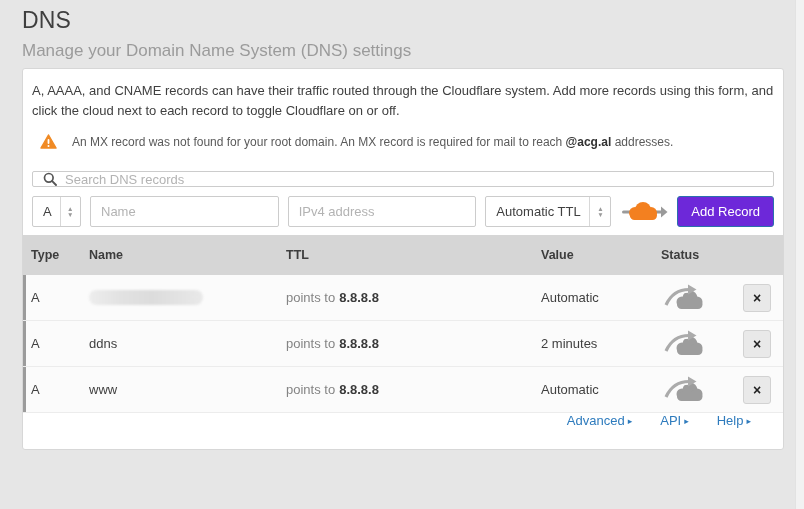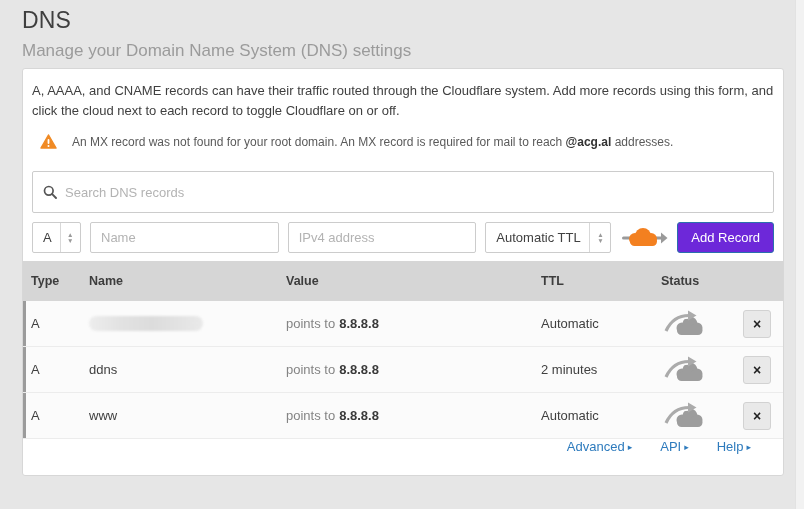--- a/index.html
+++ b/index.html
@@ -20,21 +20,21 @@
     background:#ffffff; border:1px solid #d7d7d7; border-radius:3px;
   }
   .card-head { display:flex; justify-content:space-between; align-items:flex-start; padding:22px 16px 0 19px; }
   .card-heading { font-size:17px; font-weight:400; color:#3d3d3d; }
   .collapse-toggle { color:#c9c9c9; font-size:9px; letter-spacing:-2px; cursor:pointer; padding:2px; }
   .desc { margin:12px 9px 0 9px; font-size:13px; line-height:1.55; color:#404040; }
   .warning-row { display:flex; align-items:center; margin:13px 9px 0 9px; padding-left:8px; }
   .warning-text { font-size:12px; color:#5a5a5a; margin-left:15px; }
   .warning-text b { color:#333; }
   .search-row {
-    margin:22px 9px 0 9px; height:42px; background:#fff;
+    margin:22px 9px 0 9px; height:16px; background:#fff;
     border:1px solid #cccccc; border-radius:2px;
     display:flex; align-items:center; padding:0 10px;
   }
   .search-row input {
     border:none; outline:none; flex:1; font-size:13px; margin-left:8px;
     font-family:"Liberation Sans", sans-serif; color:#404040; background:transparent;
   }
   .search-row input::placeholder, .add-row input::placeholder { color:#b3b3b3; opacity:1; }
   .add-row { margin:9px 9px 0 9px; display:flex; gap:9px; height:31px; }
   .select {
@@ -157,22 +157,22 @@
         </g>
       </svg>
     </div>
     <button class="add-btn">Add Record</button>
   </div>
 
   <div class="table">
     <div class="thead">
       <div class="c-type">Type</div>
       <div>Name</div>
+      <div>TTL</div>
       <div>Value</div>
-      <div>TTL</div>
       <div>Status</div>
       <div></div>
     </div>
 
     <div class="trow">
       <div class="c-type">A</div>
       <div>
           <div class="redacted-blob"></div>
         </div>
       <div><span class="val-prefix">points to</span><span class="val-ip">8.8.8.8</span></div>

